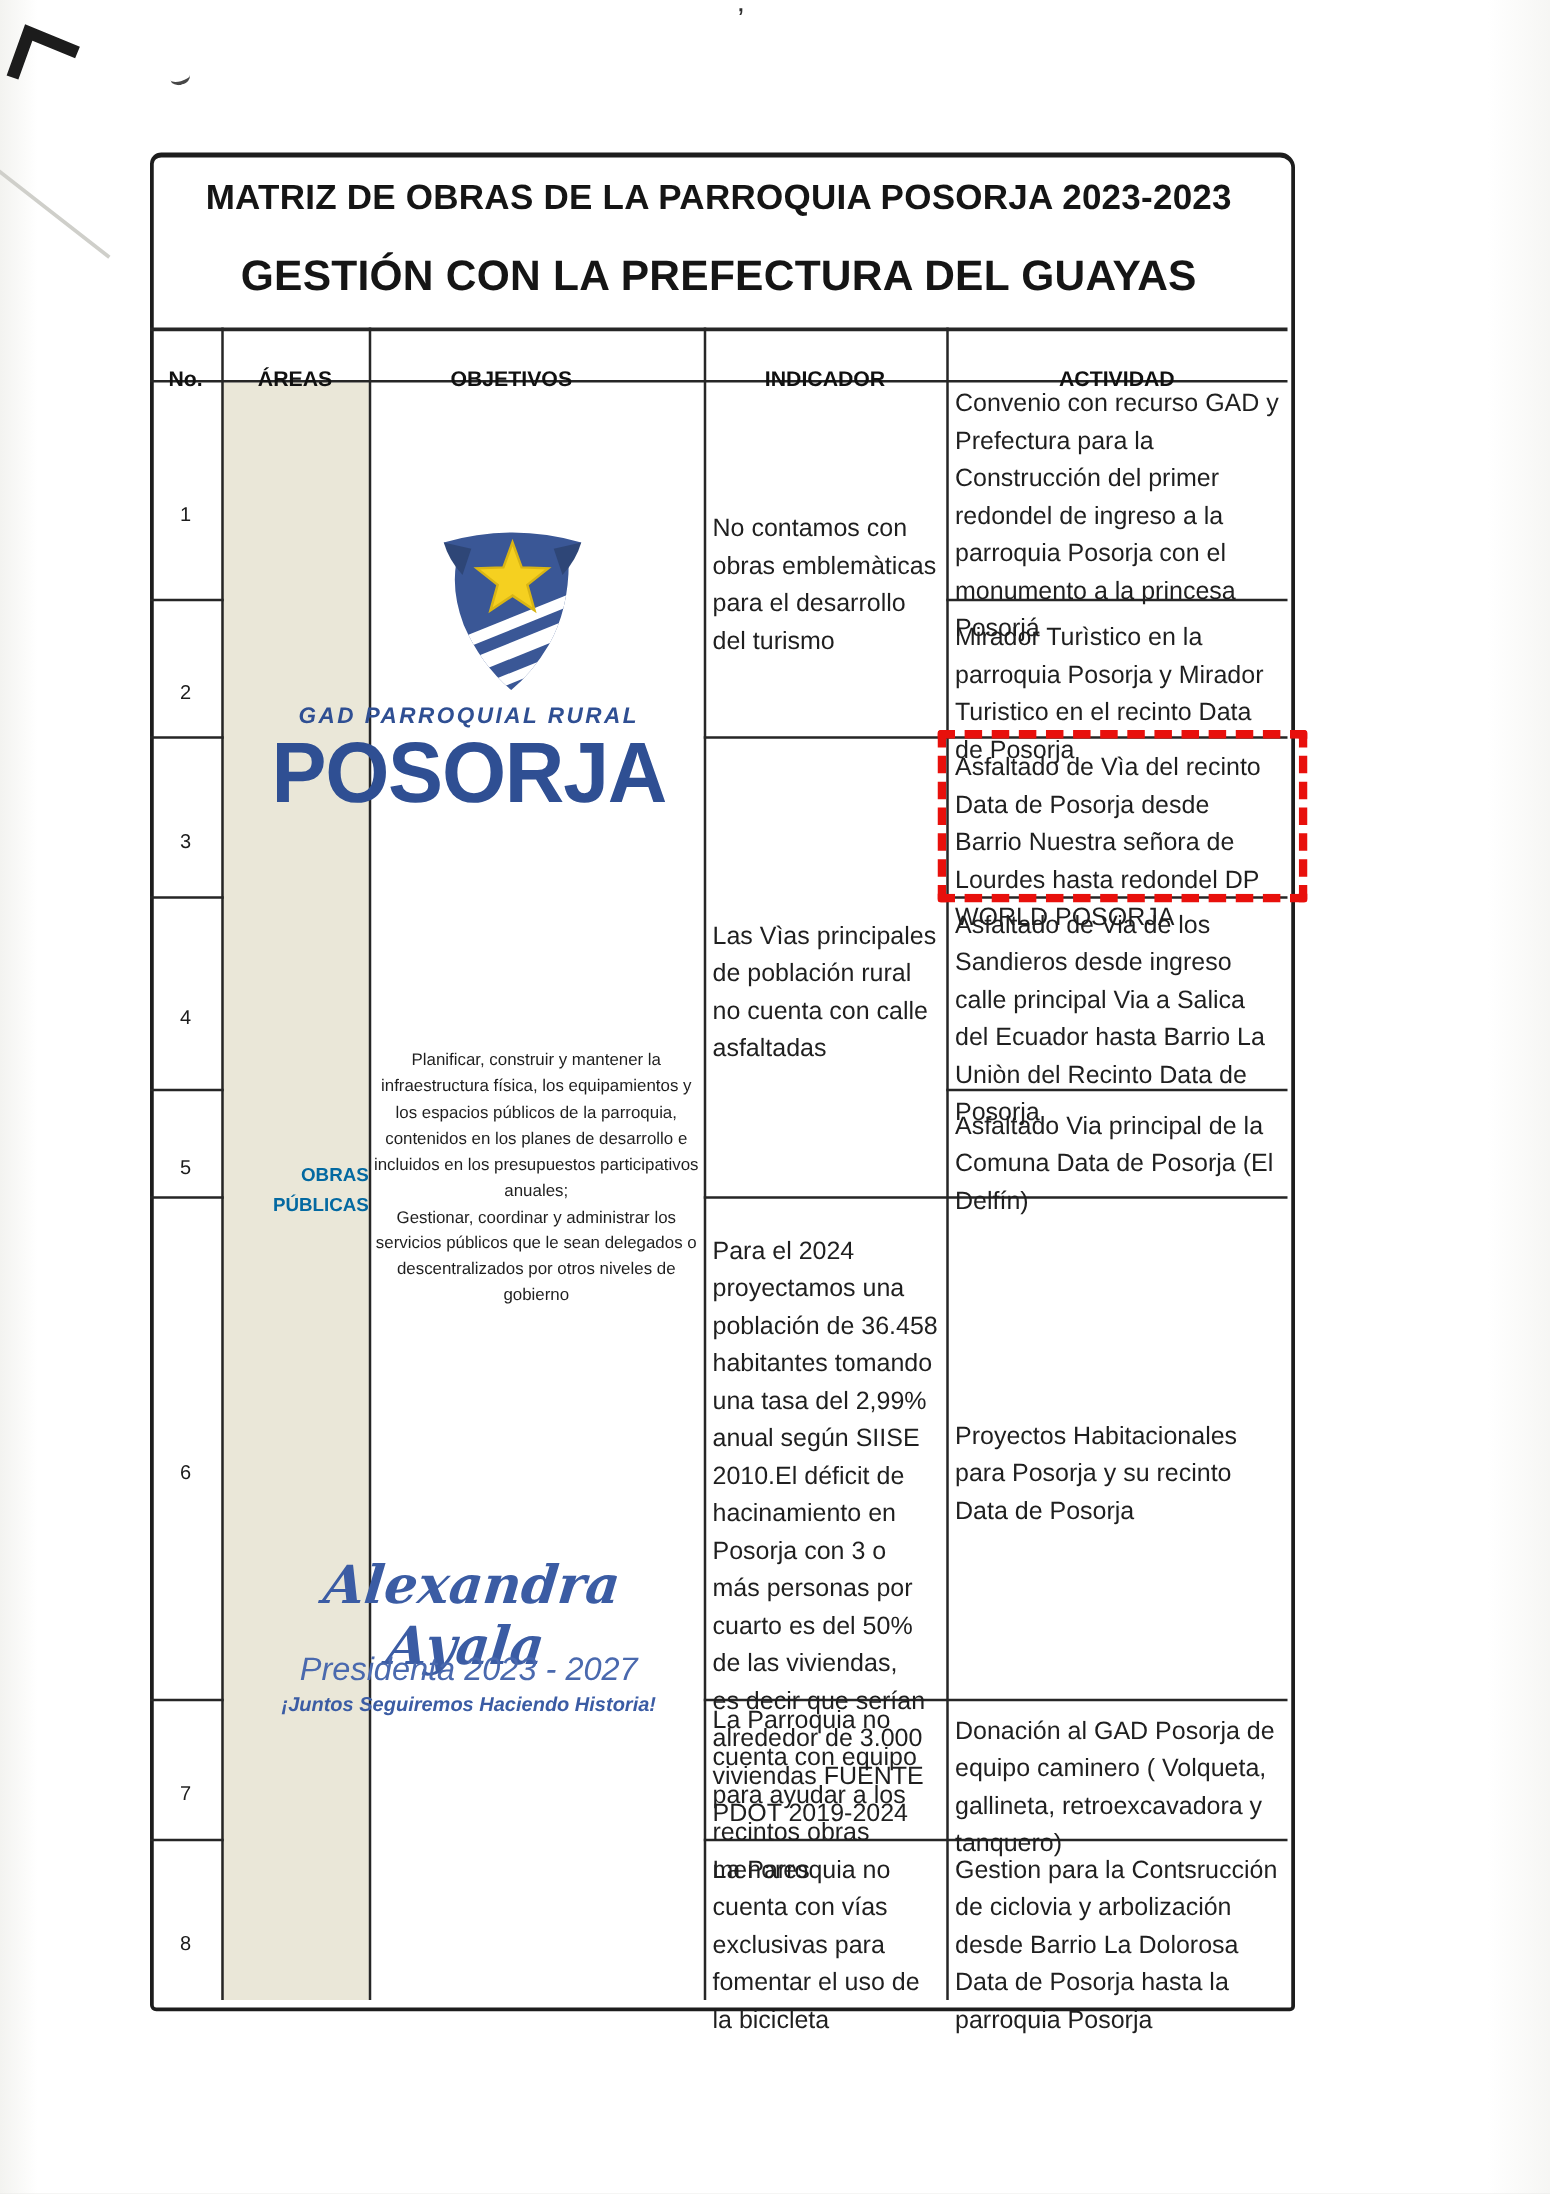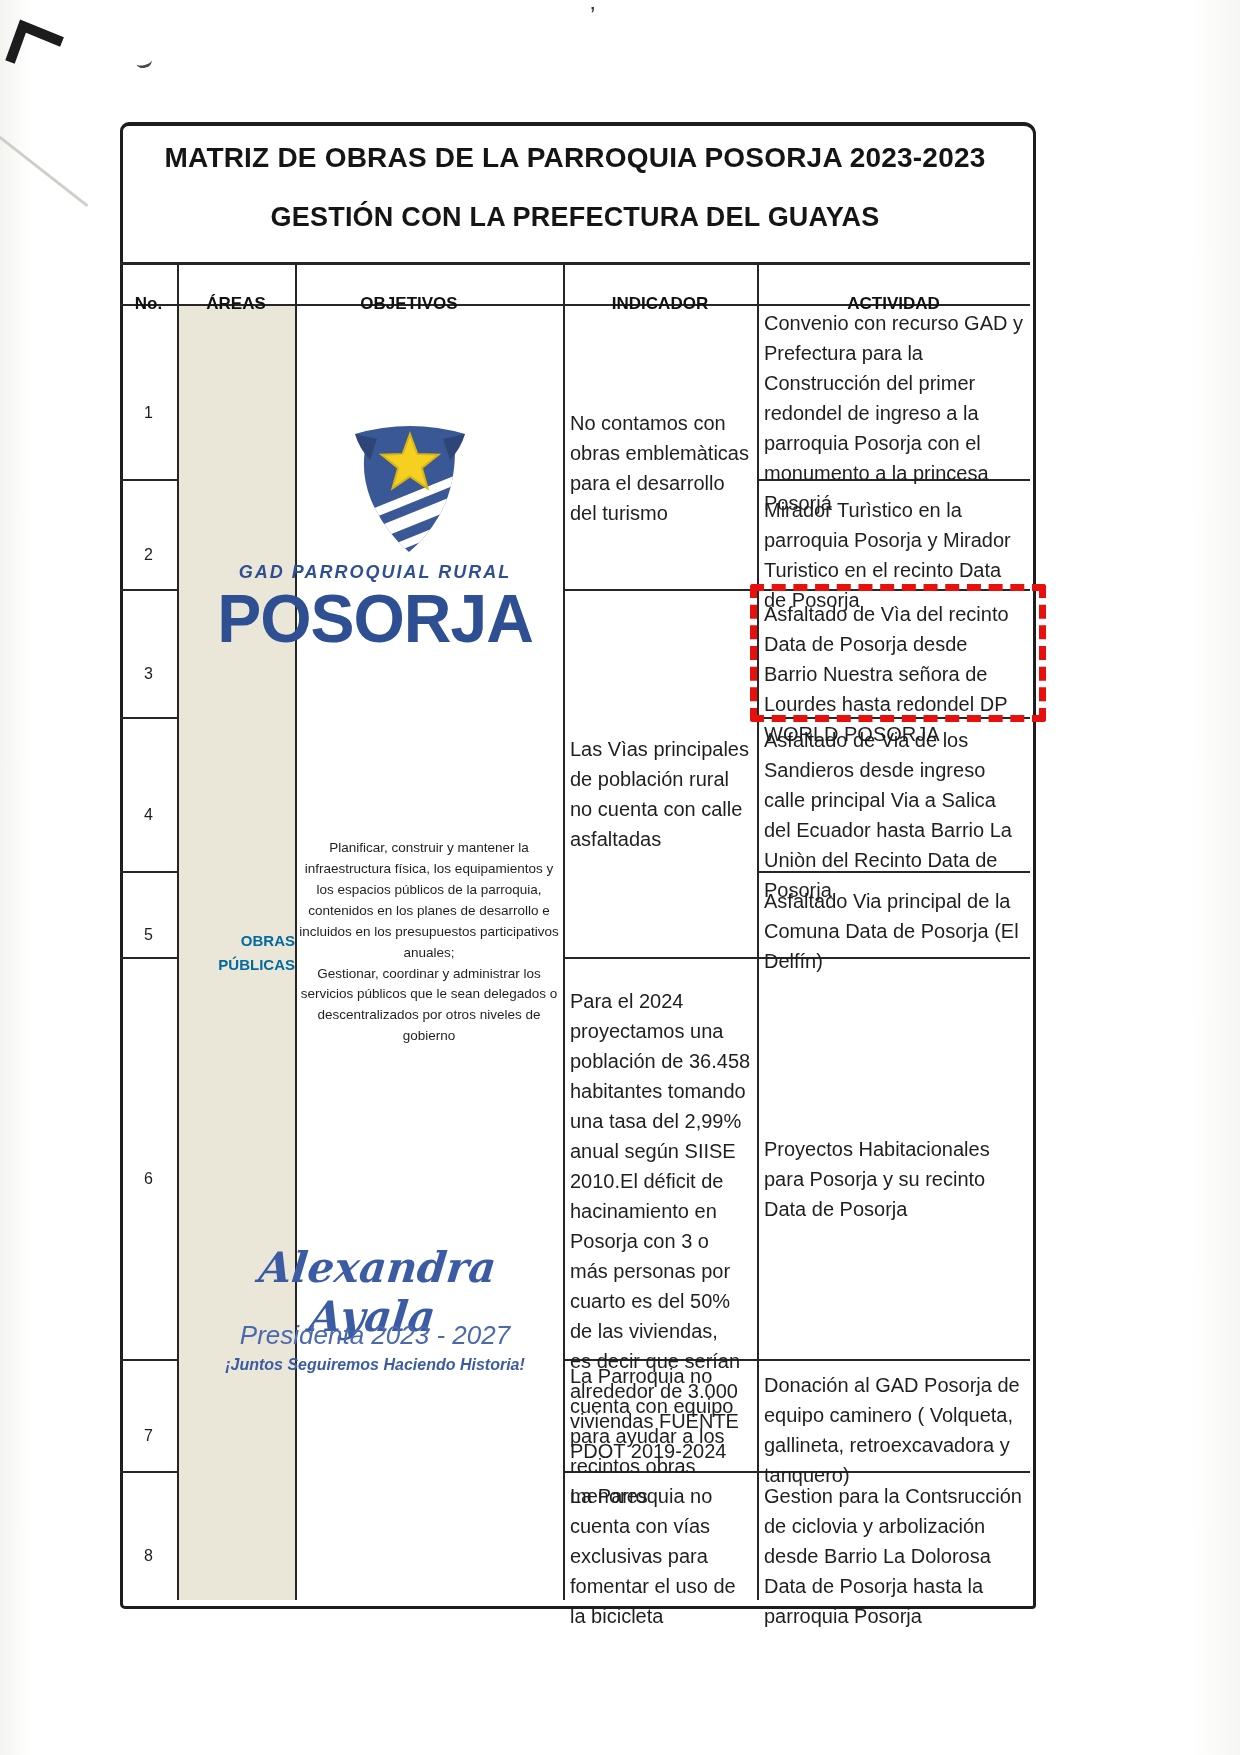--- a/index.html
+++ b/index.html
@@ -3,21 +3,21 @@
 <meta charset="utf-8">
 <style>
   html,body{margin:0;padding:0;background:#e8e8e6;}
   #page{position:relative;width:1240px;height:1755px;margin:0 auto;overflow:hidden;
         background:linear-gradient(90deg,#f3f3f0 0,#ffffff 30px,#ffffff 1190px,#f6f6f4 1240px);
         font-family:"Liberation Sans",sans-serif;color:#222;}
   .abs{position:absolute;}
   
   .title{position:absolute;left:123px;width:904px;text-align:center;font-weight:bold;color:#151515;letter-spacing:.2px;}
   .t1{top:142px;font-size:28px;}
-  .t2{top:202px;font-size:27px;}
+  .t2{top:202px;font-size:34px;}
   
   .box{position:absolute;left:120px;top:122px;width:910px;height:1480px;border:3px solid #1d1d1d;
        border-top-width:4px;border-radius:9px 12px 4px 5px;z-index:1;}
   
   .vl{position:absolute;width:2px;background:#262626;z-index:2;}
   .hl{position:absolute;height:2px;background:#262626;z-index:2;}
   
   .cell{position:absolute;display:flex;align-items:center;z-index:2;margin-top:20px;}
   .hcell{justify-content:center;font-weight:bold;font-size:17px;color:#111;}
   .ncell{justify-content:center;font-size:16px;color:#1d1d1d;}

